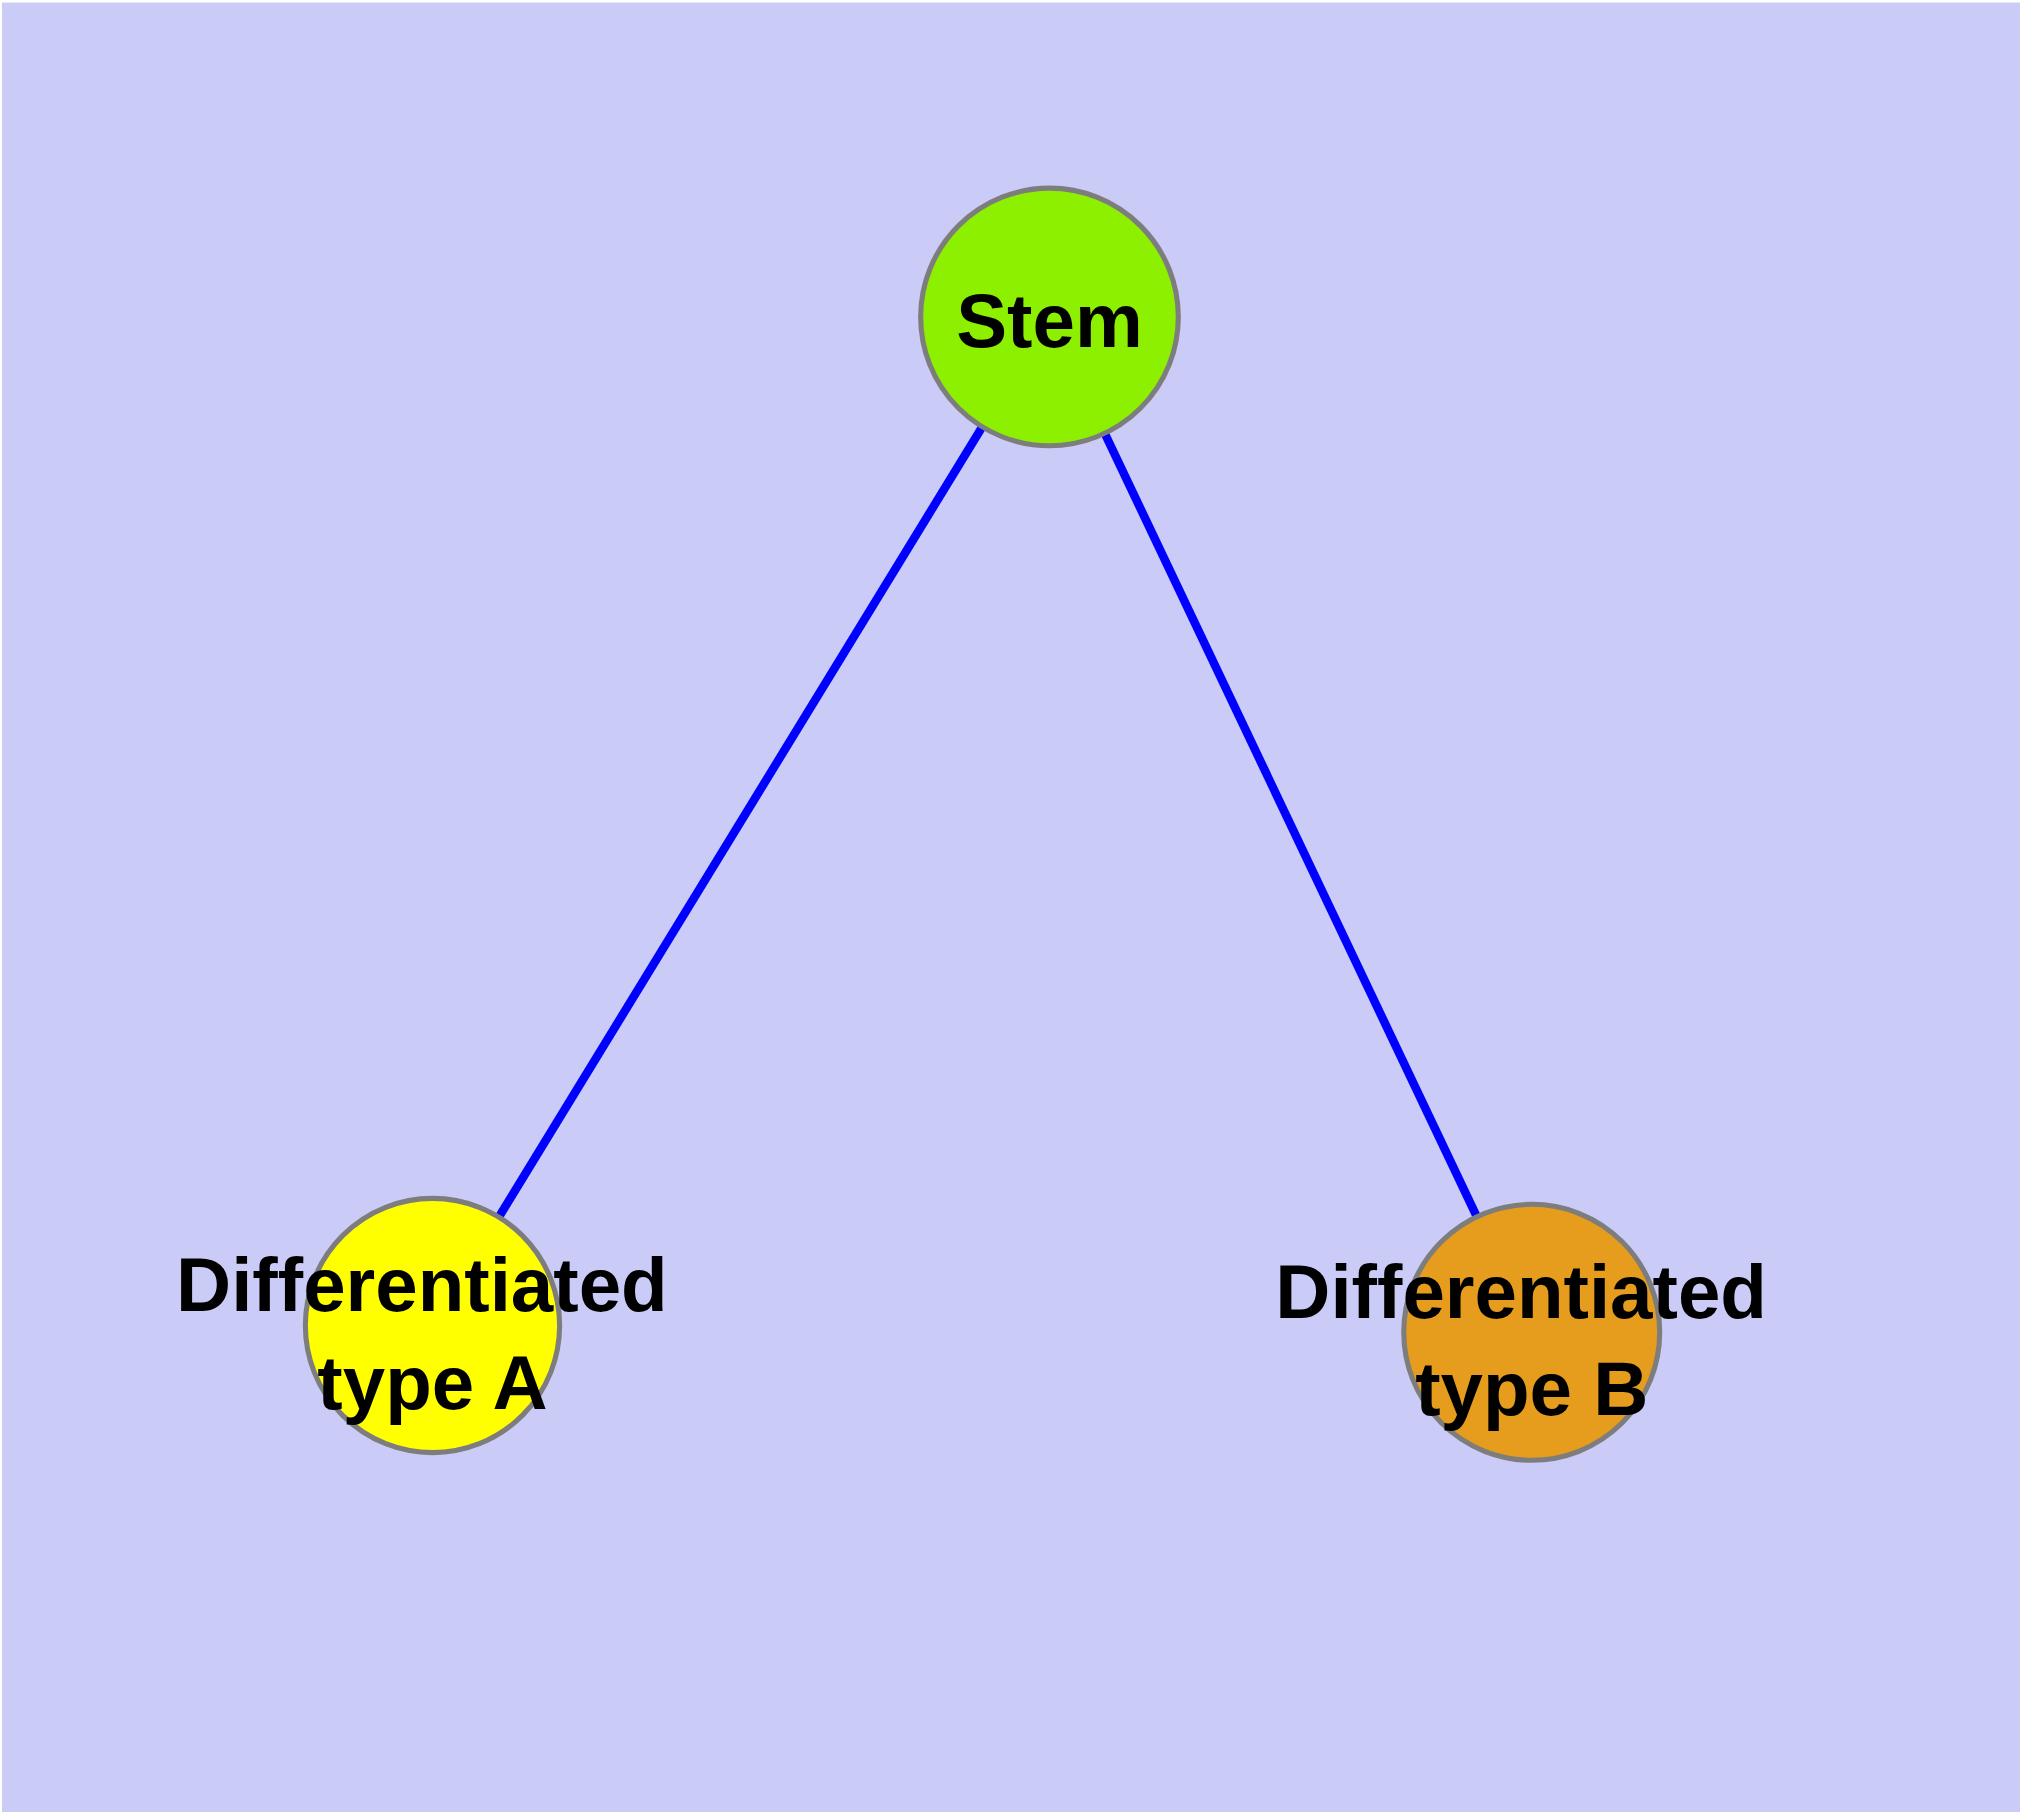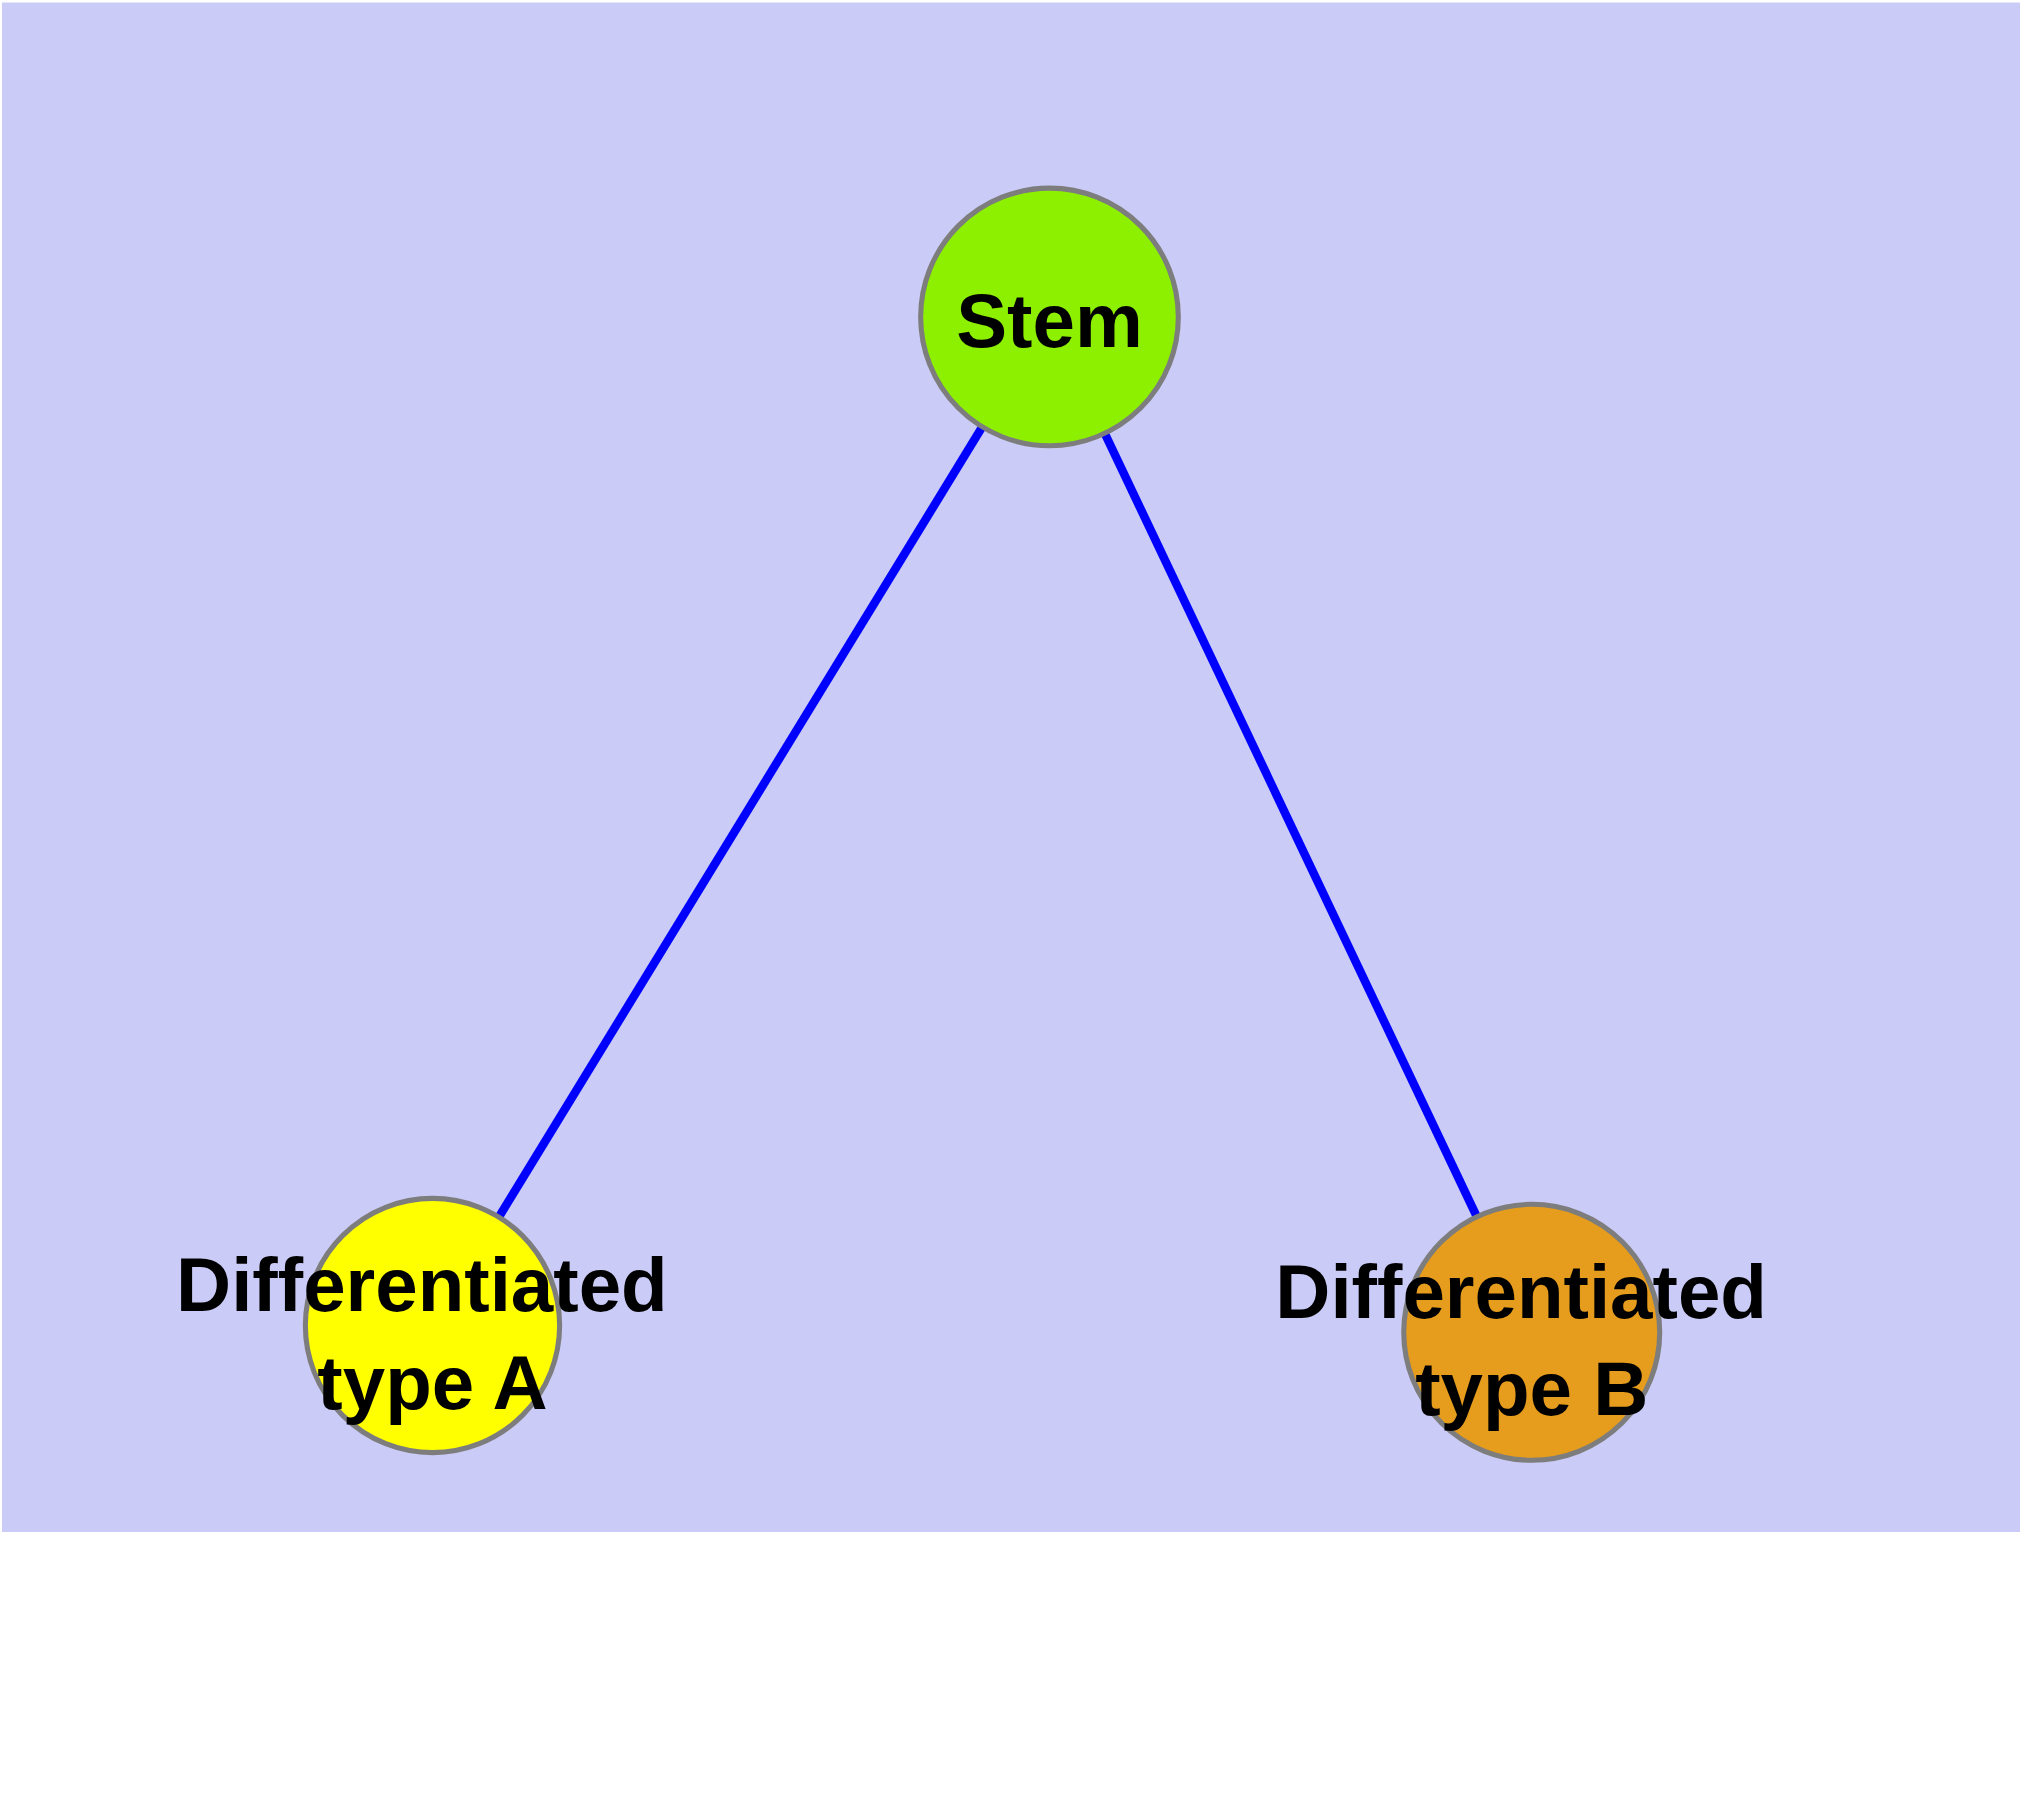--- a/index.html
+++ b/index.html
@@ -1,16 +1,16 @@
 <!DOCTYPE html>
 <html style="font-size:13.6px"><head>
 <meta charset="utf-8">
 <style>
   html, body { margin: 0; padding: 0; background: #ffffff; }
-  .stage { position: relative; width: 2021px; height: 1532px; }
+  .stage { position: relative; width: 2021px; height: 1812px; }
   svg { display: block; }
   .node-label {
     font-family: "Liberation Sans", sans-serif;
     font-weight: 700;
     font-size: 90px;
     fill: #000000;
     text-anchor: middle;
   }
   .edge { stroke-width: 10; fill: none; }
   .node-circle { stroke-width: 6; }

